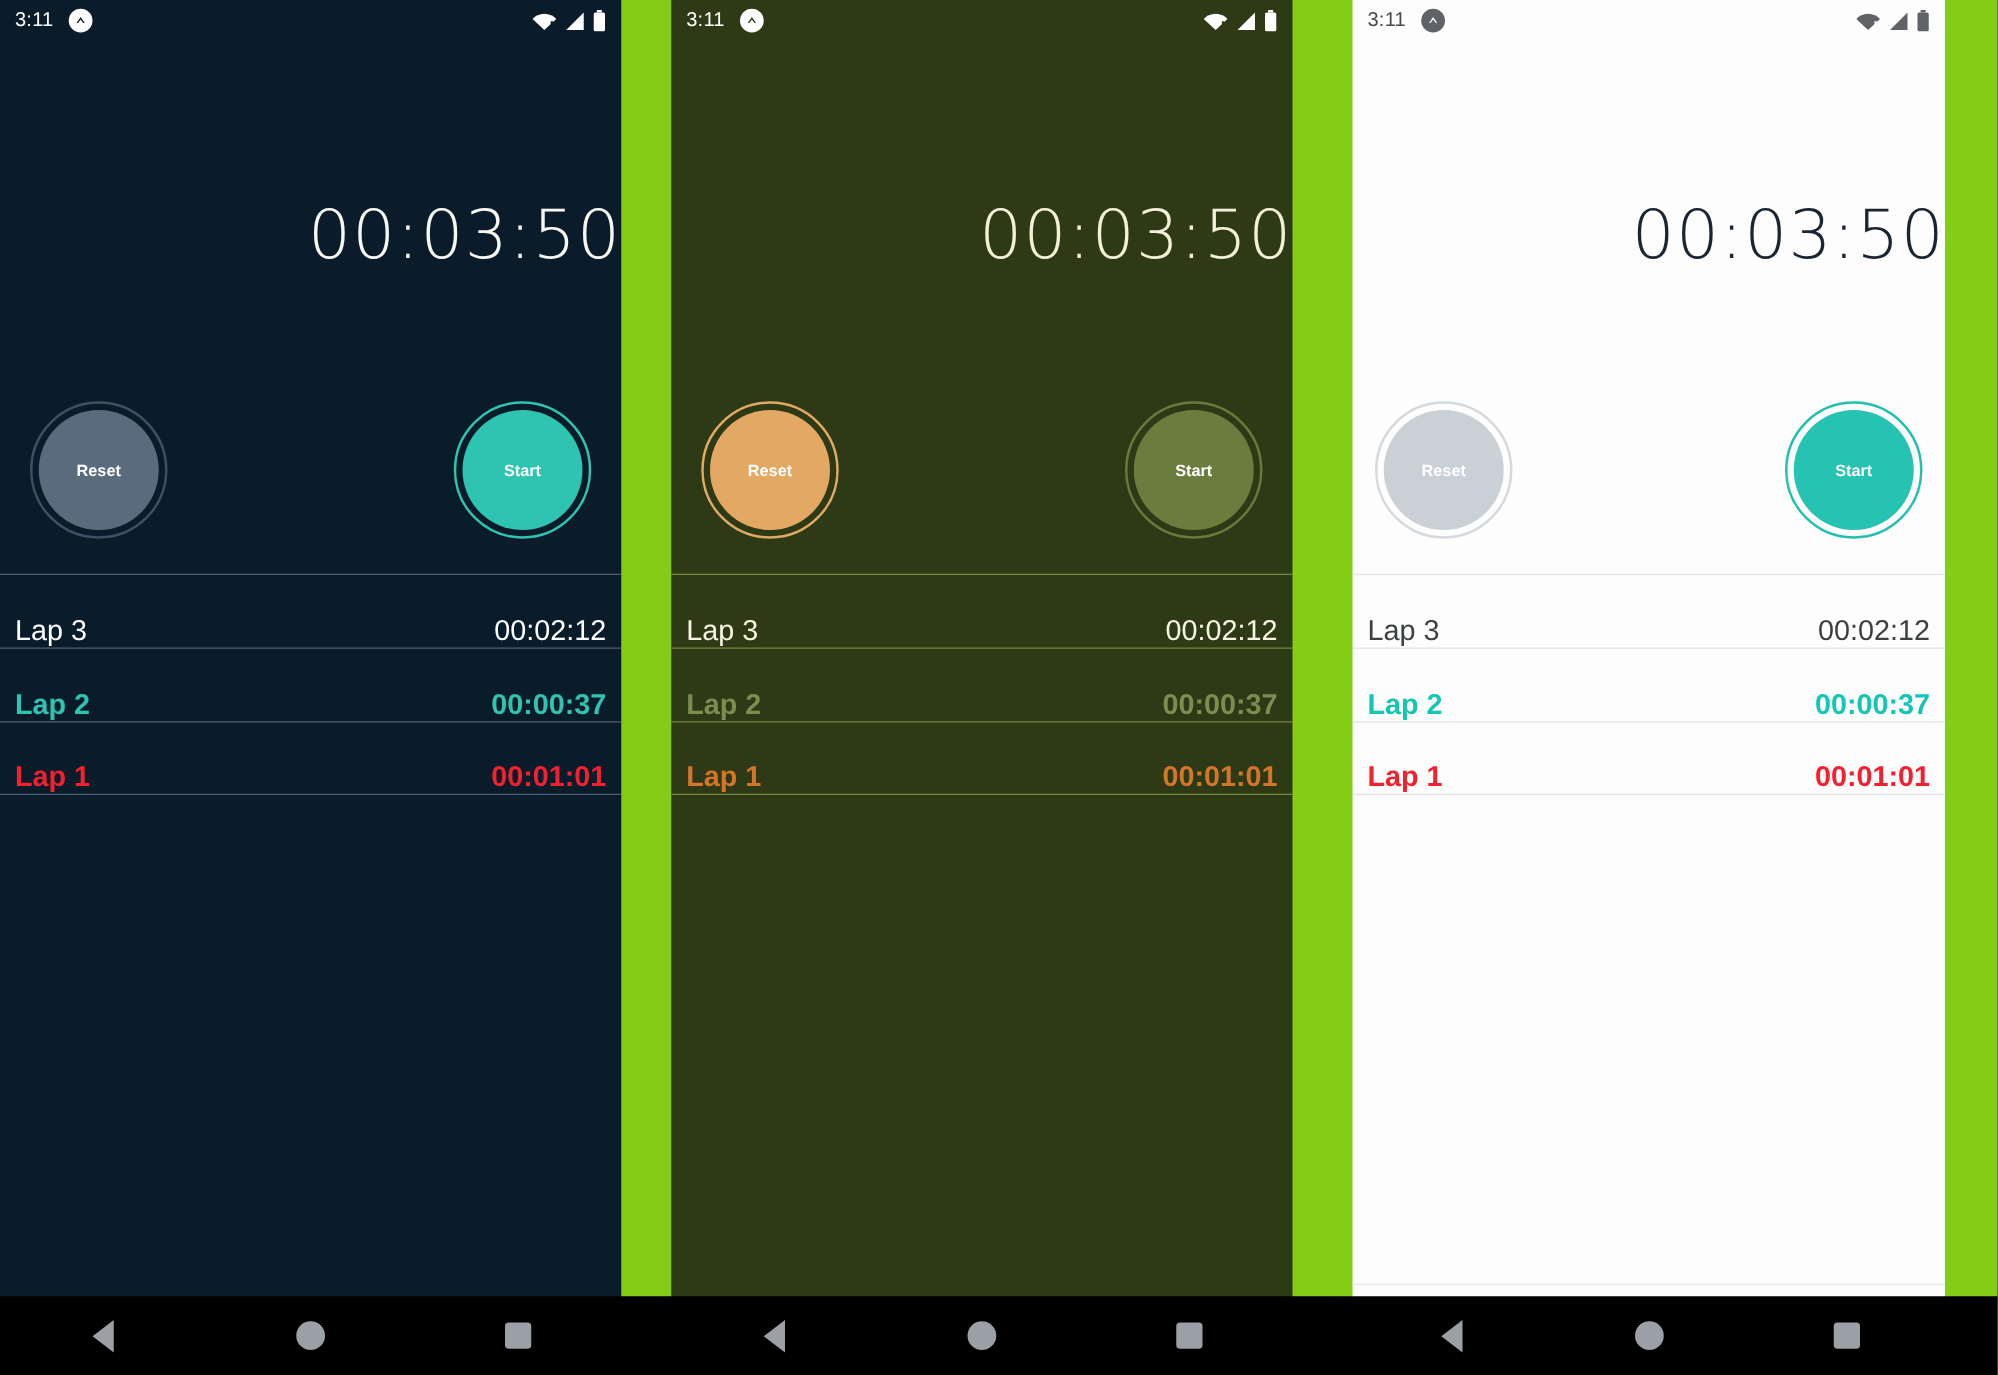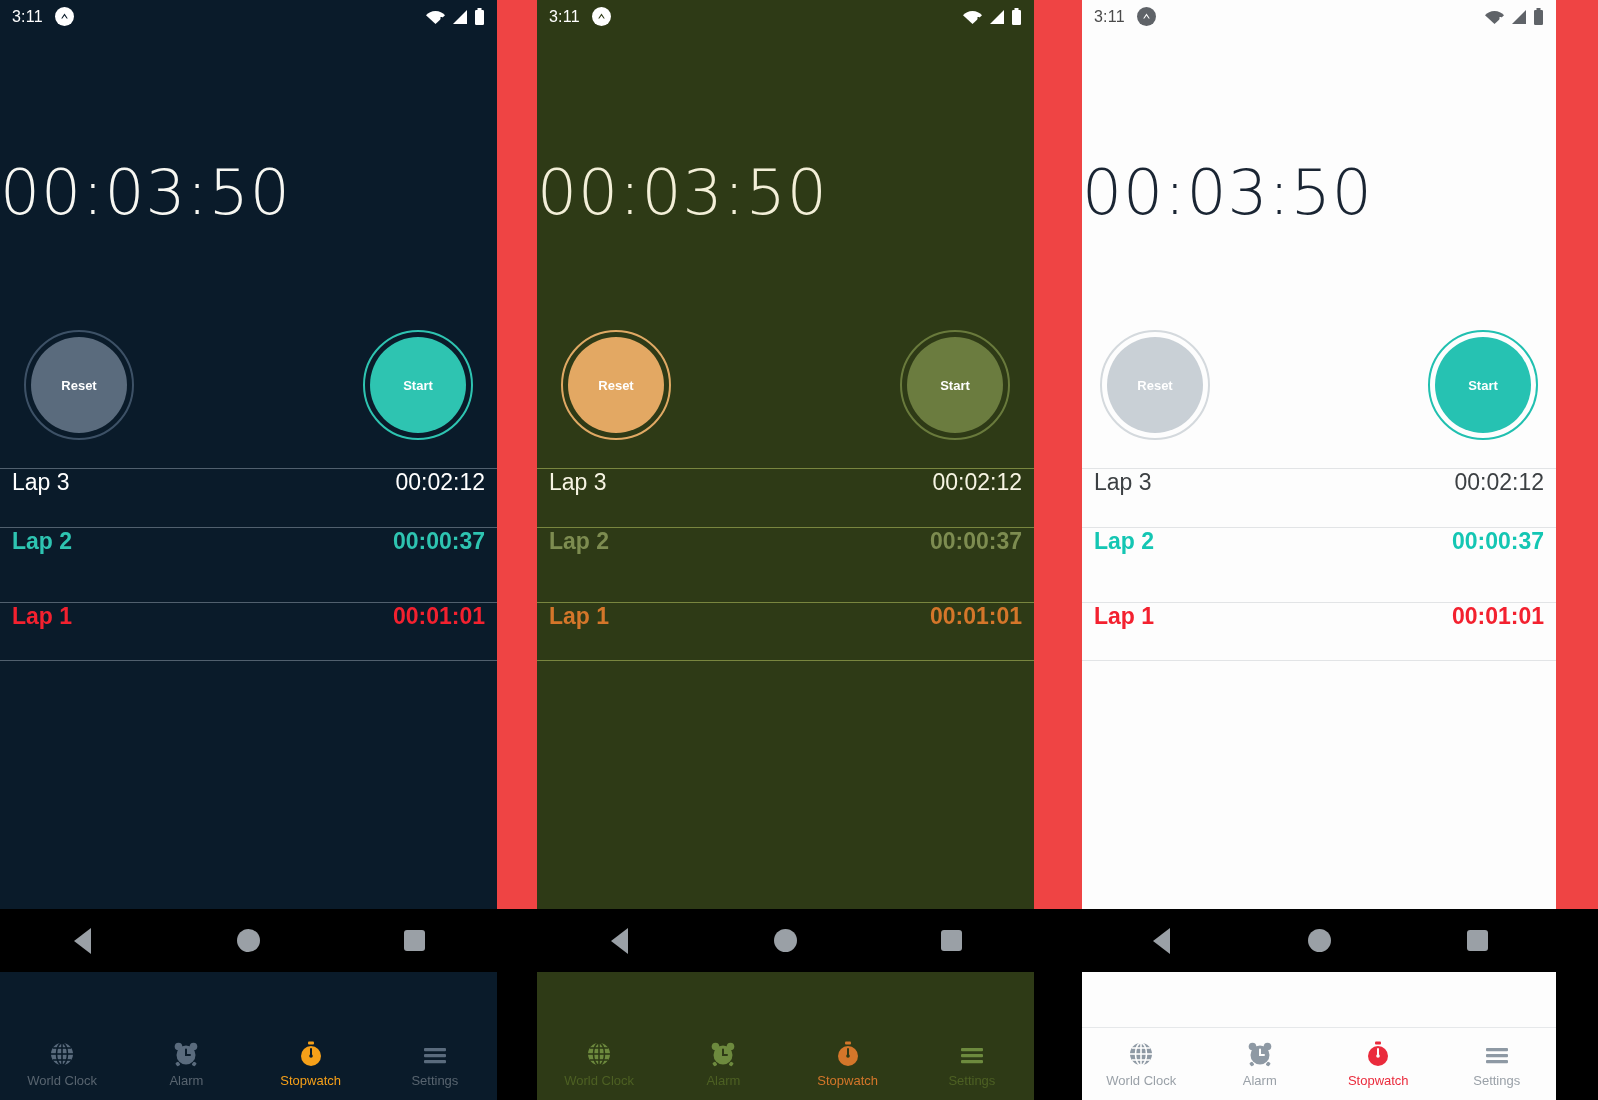--- a/index.html
+++ b/index.html
@@ -1,51 +1,51 @@
 <!DOCTYPE html>
 <html><head>
 <meta charset="utf-8">
 <style>
   html,body{margin:0;padding:0;background:#000;}
   body{width:1598px;height:1100px;font-family:"Liberation Sans",sans-serif;overflow:hidden;}
-  .stage{position:relative;width:1598px;height:972px;background:#ef4444;}
+  .stage{position:relative;width:1598px;height:1100px;background:#84cc16;}
 
   .phone{position:absolute;top:0;height:1100px;display:flex;flex-direction:column;overflow:hidden;}
   .phone.p1{left:0;width:497px;}
   .phone.p2{left:537px;width:497px;}
   .phone.p3{left:1082px;width:474px;}
 
   
   .statusbar{height:33px;flex:0 0 33px;display:flex;align-items:center;padding:0 12px;box-sizing:border-box;}
   .sb-time{font-size:16px;letter-spacing:.2px;}
   .sb-appicon{width:19px;height:19px;border-radius:50%;margin-left:12px;display:flex;align-items:center;justify-content:center;}
   .sb-appicon svg{display:block;}
   .sb-spacer{flex:1 1 auto;}
   .sb-icons{display:flex;align-items:center;gap:6px;}
   .sb-icons svg{display:block;}
 
   
   .content{flex:1 1 auto;position:relative;display:flex;flex-direction:column;}
 
-  .timer{margin-top:128px;text-align:left;font-size:63px;font-weight:300;letter-spacing:1px;line-height:1;font-family:"DejaVu Sans",sans-serif;}
+  .timer{margin-top:128px;text-align:right;font-size:54px;font-weight:300;letter-spacing:1px;line-height:1;font-family:"DejaVu Sans",sans-serif;}
   .p2 .timer,.p3 .timer{font-family:"DejaVu Sans",sans-serif;}
 
   .buttons{margin-top:106px;height:120px;position:relative;}
   .btn{position:absolute;top:0;width:110px;height:110px;border-radius:50%;display:flex;align-items:center;justify-content:center;box-sizing:border-box;}
   .btn .inner{width:96px;height:96px;border-radius:50%;display:flex;align-items:center;justify-content:center;}
   .btn .lbl{font-size:13px;font-weight:bold;color:#fff;}
   .btn-reset{left:24px;}
   .btn-start{right:24px;}
   .p3 .btn-reset{left:18px;}
   .p3 .btn-start{right:18px;}
 
   
   .laps{margin-top:18px;}
-  .lap{height:59px;display:flex;align-items:flex-start;justify-content:space-between;padding:0 12px;box-sizing:border-box;font-size:23px;border-top:1px solid transparent;}
-  .lap:last-child{border-bottom:1px solid transparent;margin-top:16px;}
+  .lap{height:59px;display:flex;align-items:flex-end;justify-content:space-between;padding:0 12px;box-sizing:border-box;font-size:23px;border-top:1px solid transparent;}
+  .lap:last-child{border-bottom:1px solid transparent;}
 
   
   .navfill{flex:1 1 auto;}
   .bottomnav{height:72px;flex:0 0 72px;display:flex;align-items:center;}
   .navitem{flex:1 1 0;display:flex;flex-direction:column;align-items:center;justify-content:center;gap:6px;}
   .navitem .ico{height:27px;display:flex;align-items:flex-end;}
   .navitem .ico svg{display:block;}
   .navitem .nlbl{font-size:13px;}
 
   

